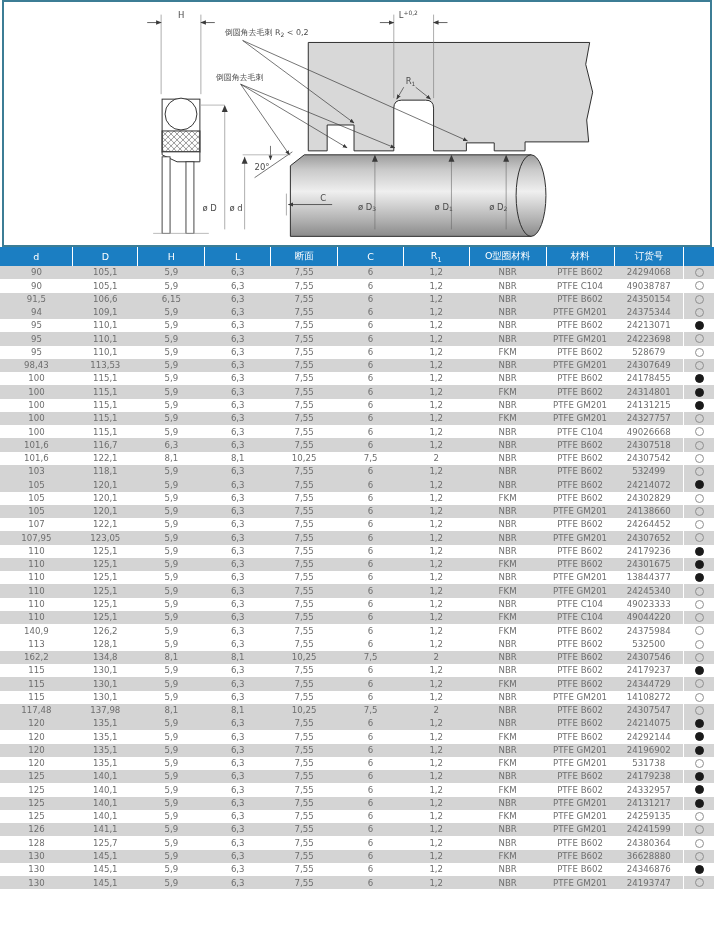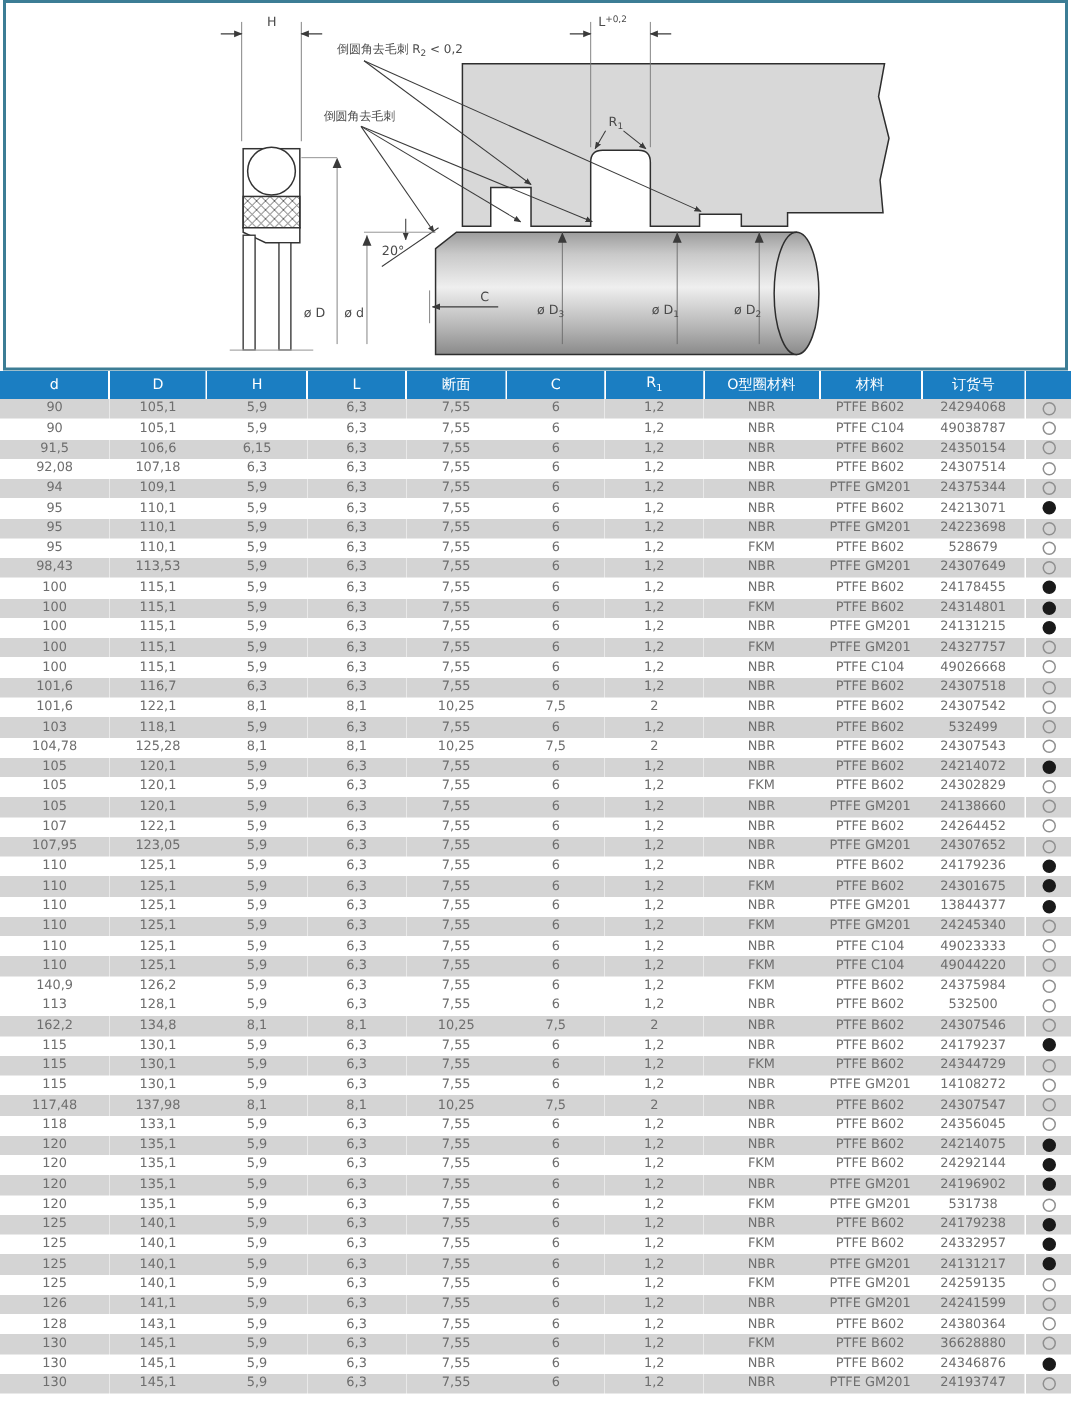--- a/index.html
+++ b/index.html
@@ -202,33 +202,20 @@
         <td>6,15</td>
         <td>6,3</td>
         <td>7,55</td>
         <td>6</td>
         <td>1,2</td>
         <td>NBR</td>
         <td>PTFE B602</td>
         <td>24350154</td>
         <td class="dotcell"><span class="dot open"></span></td>
       </tr>
-      <tr class="even">
-        <td>92,08</td>
-        <td>107,18</td>
-        <td>6,3</td>
-        <td>6,3</td>
-        <td>7,55</td>
-        <td>6</td>
-        <td>1,2</td>
-        <td>NBR</td>
-        <td>PTFE B602</td>
-        <td>24307514</td>
-        <td class="dotcell"><span class="dot open"></span></td>
-      </tr>
       <tr class="odd">
         <td>94</td>
         <td>109,1</td>
         <td>5,9</td>
         <td>6,3</td>
         <td>7,55</td>
         <td>6</td>
         <td>1,2</td>
         <td>NBR</td>
         <td>PTFE GM201</td>
@@ -384,33 +371,20 @@
         <td>5,9</td>
         <td>6,3</td>
         <td>7,55</td>
         <td>6</td>
         <td>1,2</td>
         <td>NBR</td>
         <td>PTFE B602</td>
         <td>532499</td>
         <td class="dotcell"><span class="dot open"></span></td>
       </tr>
-      <tr class="even">
-        <td>104,78</td>
-        <td>125,28</td>
-        <td>8,1</td>
-        <td>8,1</td>
-        <td>10,25</td>
-        <td>7,5</td>
-        <td>2</td>
-        <td>NBR</td>
-        <td>PTFE B602</td>
-        <td>24307543</td>
-        <td class="dotcell"><span class="dot open"></span></td>
-      </tr>
       <tr class="odd">
         <td>105</td>
         <td>120,1</td>
         <td>5,9</td>
         <td>6,3</td>
         <td>7,55</td>
         <td>6</td>
         <td>1,2</td>
         <td>NBR</td>
         <td>PTFE B602</td>
@@ -631,33 +605,20 @@
         <td>8,1</td>
         <td>8,1</td>
         <td>10,25</td>
         <td>7,5</td>
         <td>2</td>
         <td>NBR</td>
         <td>PTFE B602</td>
         <td>24307547</td>
         <td class="dotcell"><span class="dot open"></span></td>
       </tr>
-      <tr class="even">
-        <td>118</td>
-        <td>133,1</td>
-        <td>5,9</td>
-        <td>6,3</td>
-        <td>7,55</td>
-        <td>6</td>
-        <td>1,2</td>
-        <td>NBR</td>
-        <td>PTFE B602</td>
-        <td>24356045</td>
-        <td class="dotcell"><span class="dot open"></span></td>
-      </tr>
       <tr class="odd">
         <td>120</td>
         <td>135,1</td>
         <td>5,9</td>
         <td>6,3</td>
         <td>7,55</td>
         <td>6</td>
         <td>1,2</td>
         <td>NBR</td>
         <td>PTFE B602</td>
@@ -763,21 +724,21 @@
         <td>7,55</td>
         <td>6</td>
         <td>1,2</td>
         <td>NBR</td>
         <td>PTFE GM201</td>
         <td>24241599</td>
         <td class="dotcell"><span class="dot open"></span></td>
       </tr>
       <tr class="even">
         <td>128</td>
-        <td>143,1</td>
+        <td>125,7</td>
         <td>5,9</td>
         <td>6,3</td>
         <td>7,55</td>
         <td>6</td>
         <td>1,2</td>
         <td>NBR</td>
         <td>PTFE B602</td>
         <td>24380364</td>
         <td class="dotcell"><span class="dot open"></span></td>
       </tr>

